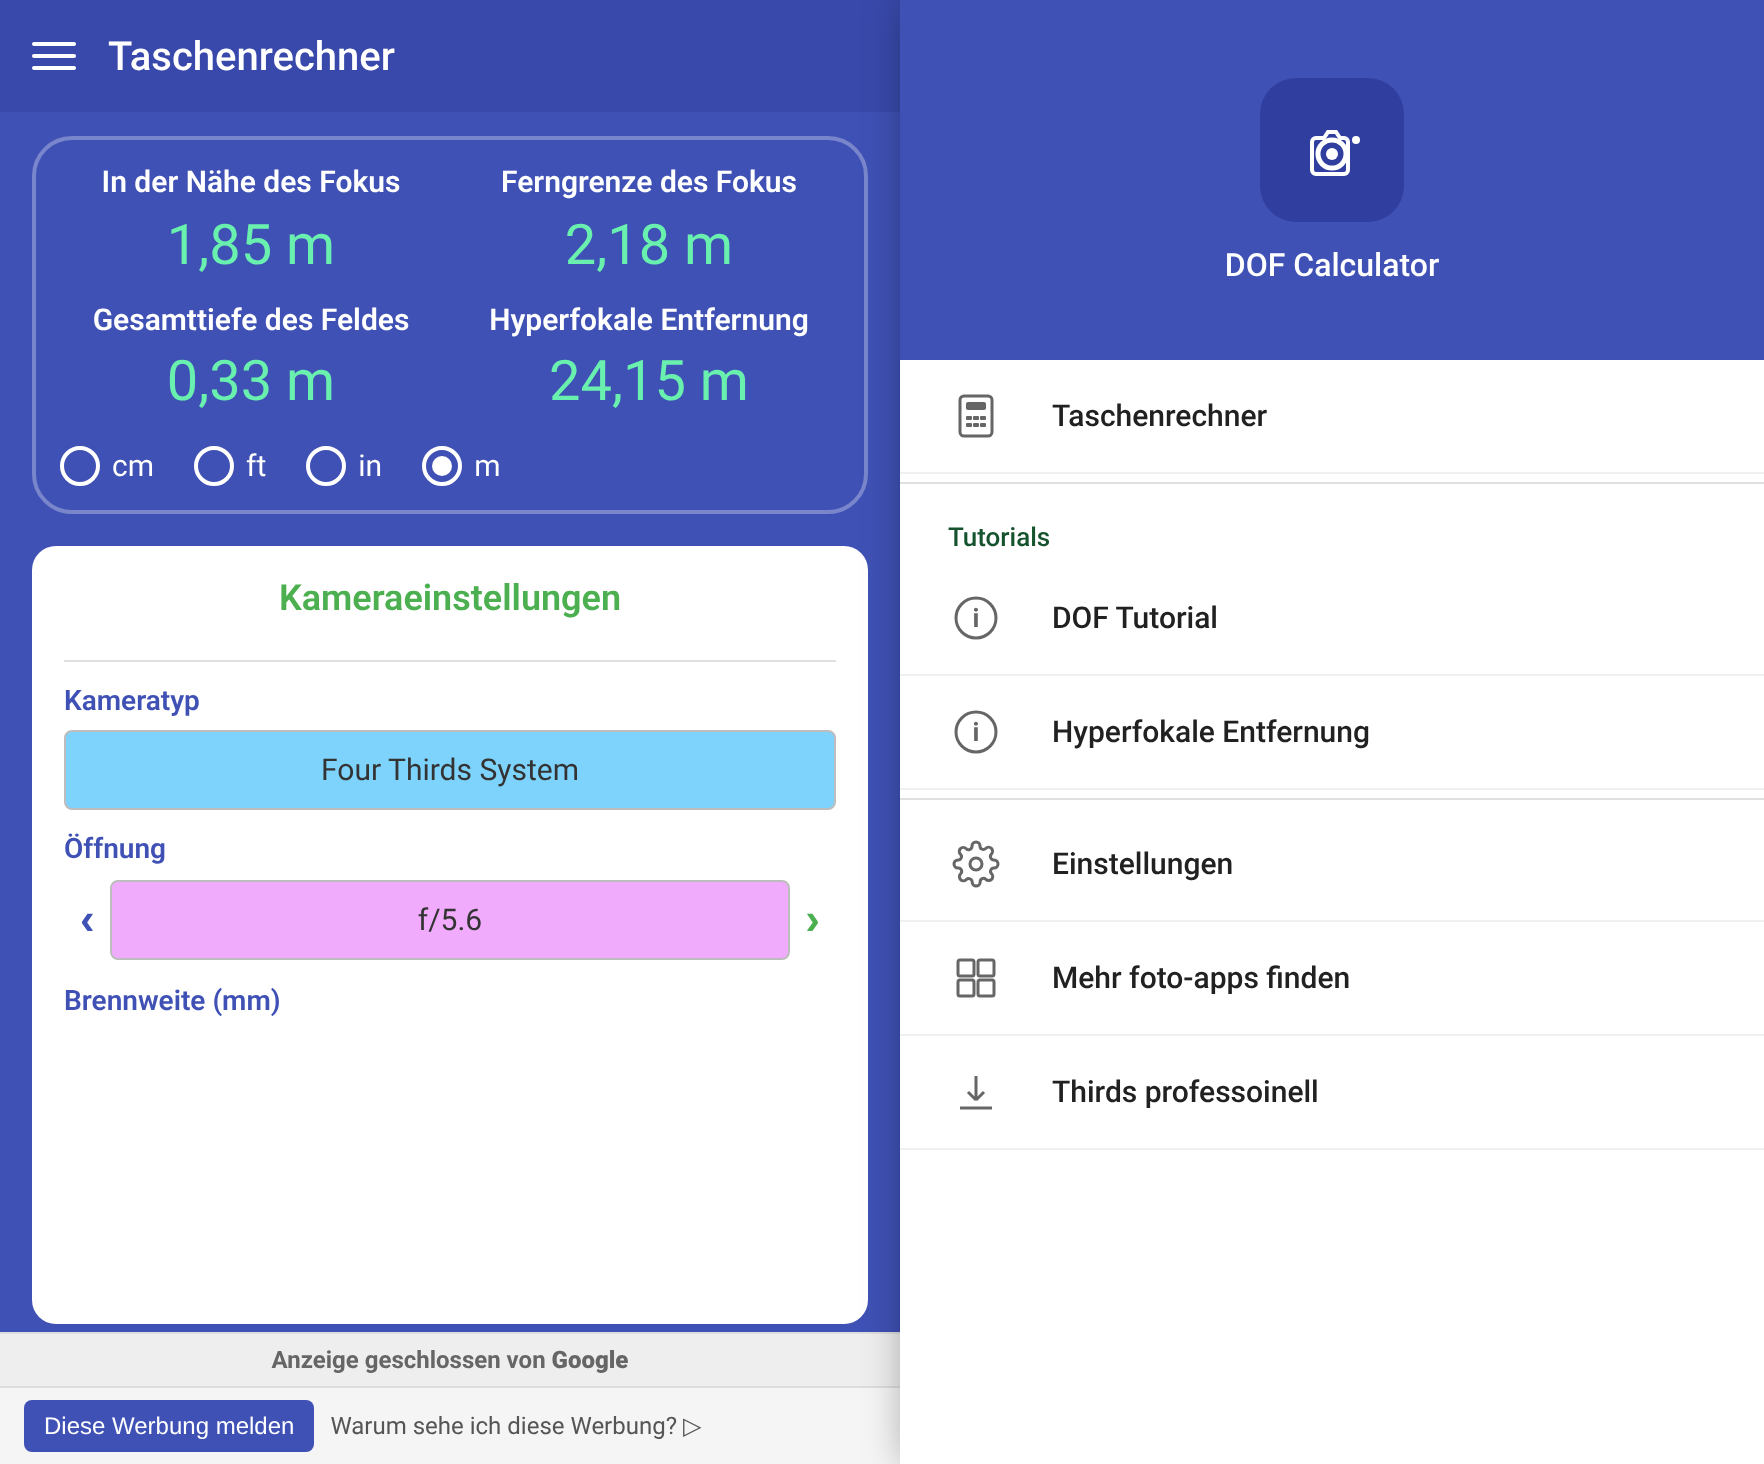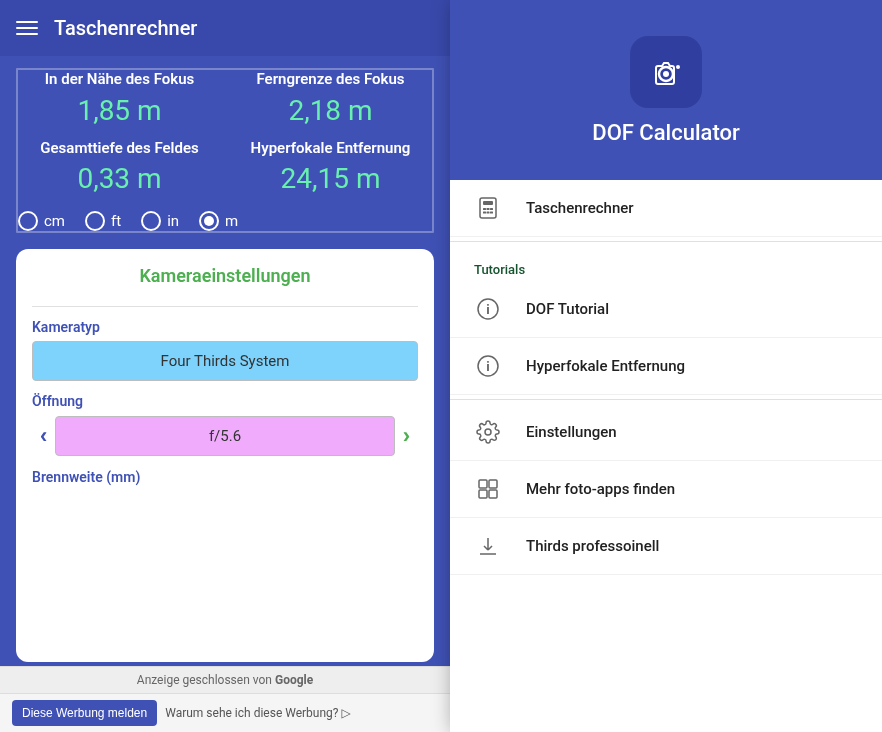--- a/index.html
+++ b/index.html
@@ -47,23 +47,23 @@
 
     .app-title {
       color: white;
       font-size: 20px;
       font-weight: 500;
     }
 
     .results-card {
       background: #3F51B5;
       border: 2px solid #7986CB;
-      border-radius: 1px;
+      border-radius: 20px;
       margin: 12px 16px;
-      padding: 0;
+      padding: 12px;
     }
 
     .results-grid {
       display: grid;
       grid-template-columns: 1fr 1fr;
       gap: 12px 8px;
       margin-bottom: 16px;
     }
 
     .result-cell {
@@ -201,20 +201,21 @@
     }
 
     
     .ad-bar {
       background: #EEEEEE;
       padding: 6px 12px;
       font-size: 12px;
       color: #666;
       text-align: center;
       border-top: 1px solid #ddd;
+      font-weight: bold;
     }
 
     .ad-bottom-bar {
       background: #F5F5F5;
       display: flex;
       align-items: center;
       padding: 6px 12px;
       gap: 8px;
       border-top: 1px solid #ddd;
     }
@@ -261,21 +262,21 @@
       height: 72px;
       background: #303F9F;
       border-radius: 18px;
       display: flex;
       align-items: center;
       justify-content: center;
     }
 
     .drawer-app-title {
       color: white;
-      font-size: 22px;
+      font-size: 16px;
       font-weight: 500;
     }
 
     .drawer-content {
       flex: 1;
       overflow-y: auto;
       background: white;
     }
 
     .drawer-item {

